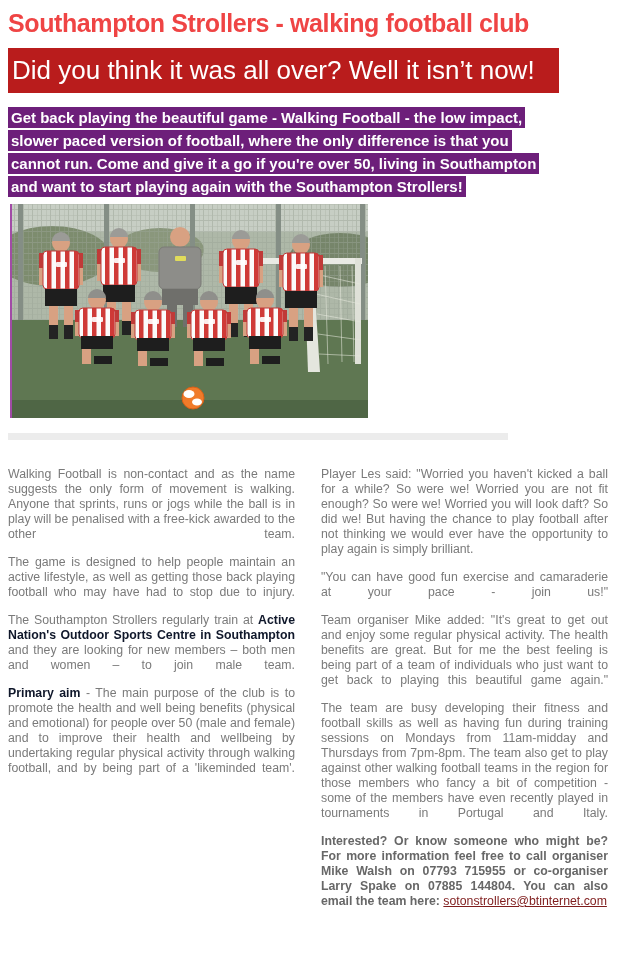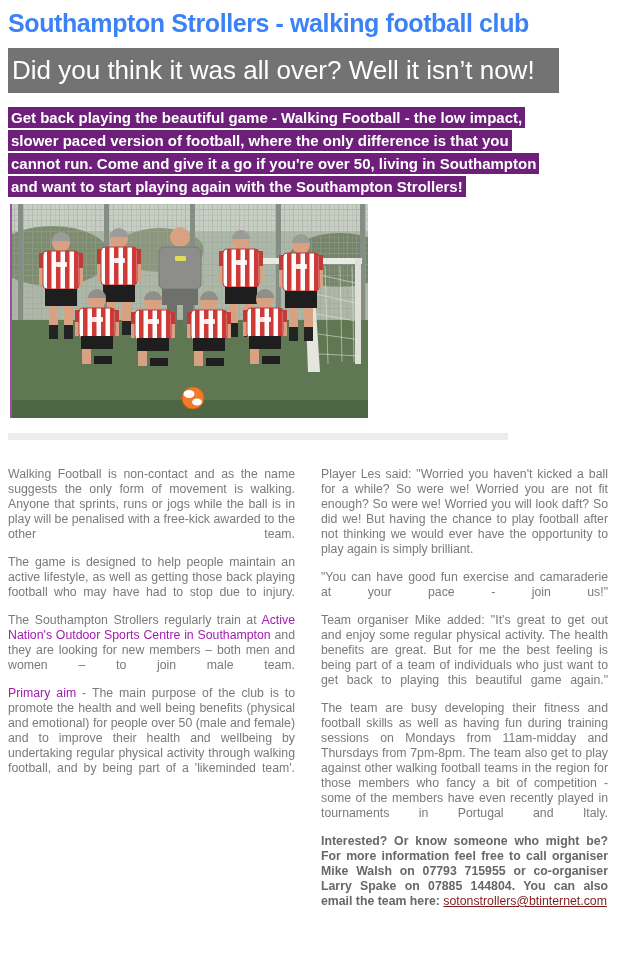--- a/index.html
+++ b/index.html
@@ -2,26 +2,26 @@
 <html><head>
 <meta charset="utf-8">
 <style>
   html,body{margin:0;padding:0;}
   body{
     width:620px;height:974px;background:#ffffff;overflow:hidden;
     font-family:"Liberation Sans","DejaVu Sans",sans-serif;
   }
   .page{padding:0 8px;}
   .title{
-    font-size:25px;font-weight:700;color:#3b82f6;margin:8px 0 0 0;
+    font-size:25px;font-weight:700;color:#ef4444;margin:8px 0 0 0;
     letter-spacing:-0.4px;line-height:30px;
   }
   .banner{
     margin-top:10px;width:551px;box-sizing:border-box;
-    background:#737373;color:#ffffff;
+    background:#b91c1c;color:#ffffff;
     font-size:26px;font-weight:400;line-height:32px;
     padding:6px 5px 7px 4px;
   }
   .intro{
     margin-top:13px;width:550px;
     font-size:15px;font-weight:700;line-height:23px;
   }
   .intro .hl{
     background:#6d1f7a;color:#ffffff;
     padding:2px 3px;
@@ -29,21 +29,21 @@
   }
   figure.photo{margin:6px 0 0 2px;width:358px;height:214px;}
   .divider{margin-top:15px;width:500px;height:7px;background:#ececec;}
   .cols{
     display:flex;gap:26px;margin-top:27px;
     color:#7a7a7a;font-size:12.3px;line-height:15px;
   }
   .col{width:287px;}
   .cols p{margin:0 0 13px 0;text-align:justify;}
   .cols p.jl{text-align-last:justify;}
-  .b{font-weight:400;color:#a21caf;}
+  .b{font-weight:700;color:#0f172a;}
   .boldpara{font-weight:700;color:#676767;}
   a.email{color:#7f1d1d;font-weight:400;text-decoration:underline;cursor:pointer;}
 </style>
 </head>
 <body>
 
 <div class="page">
 
   <h1 class="title">Southampton Strollers - walking football club</h1>
 

